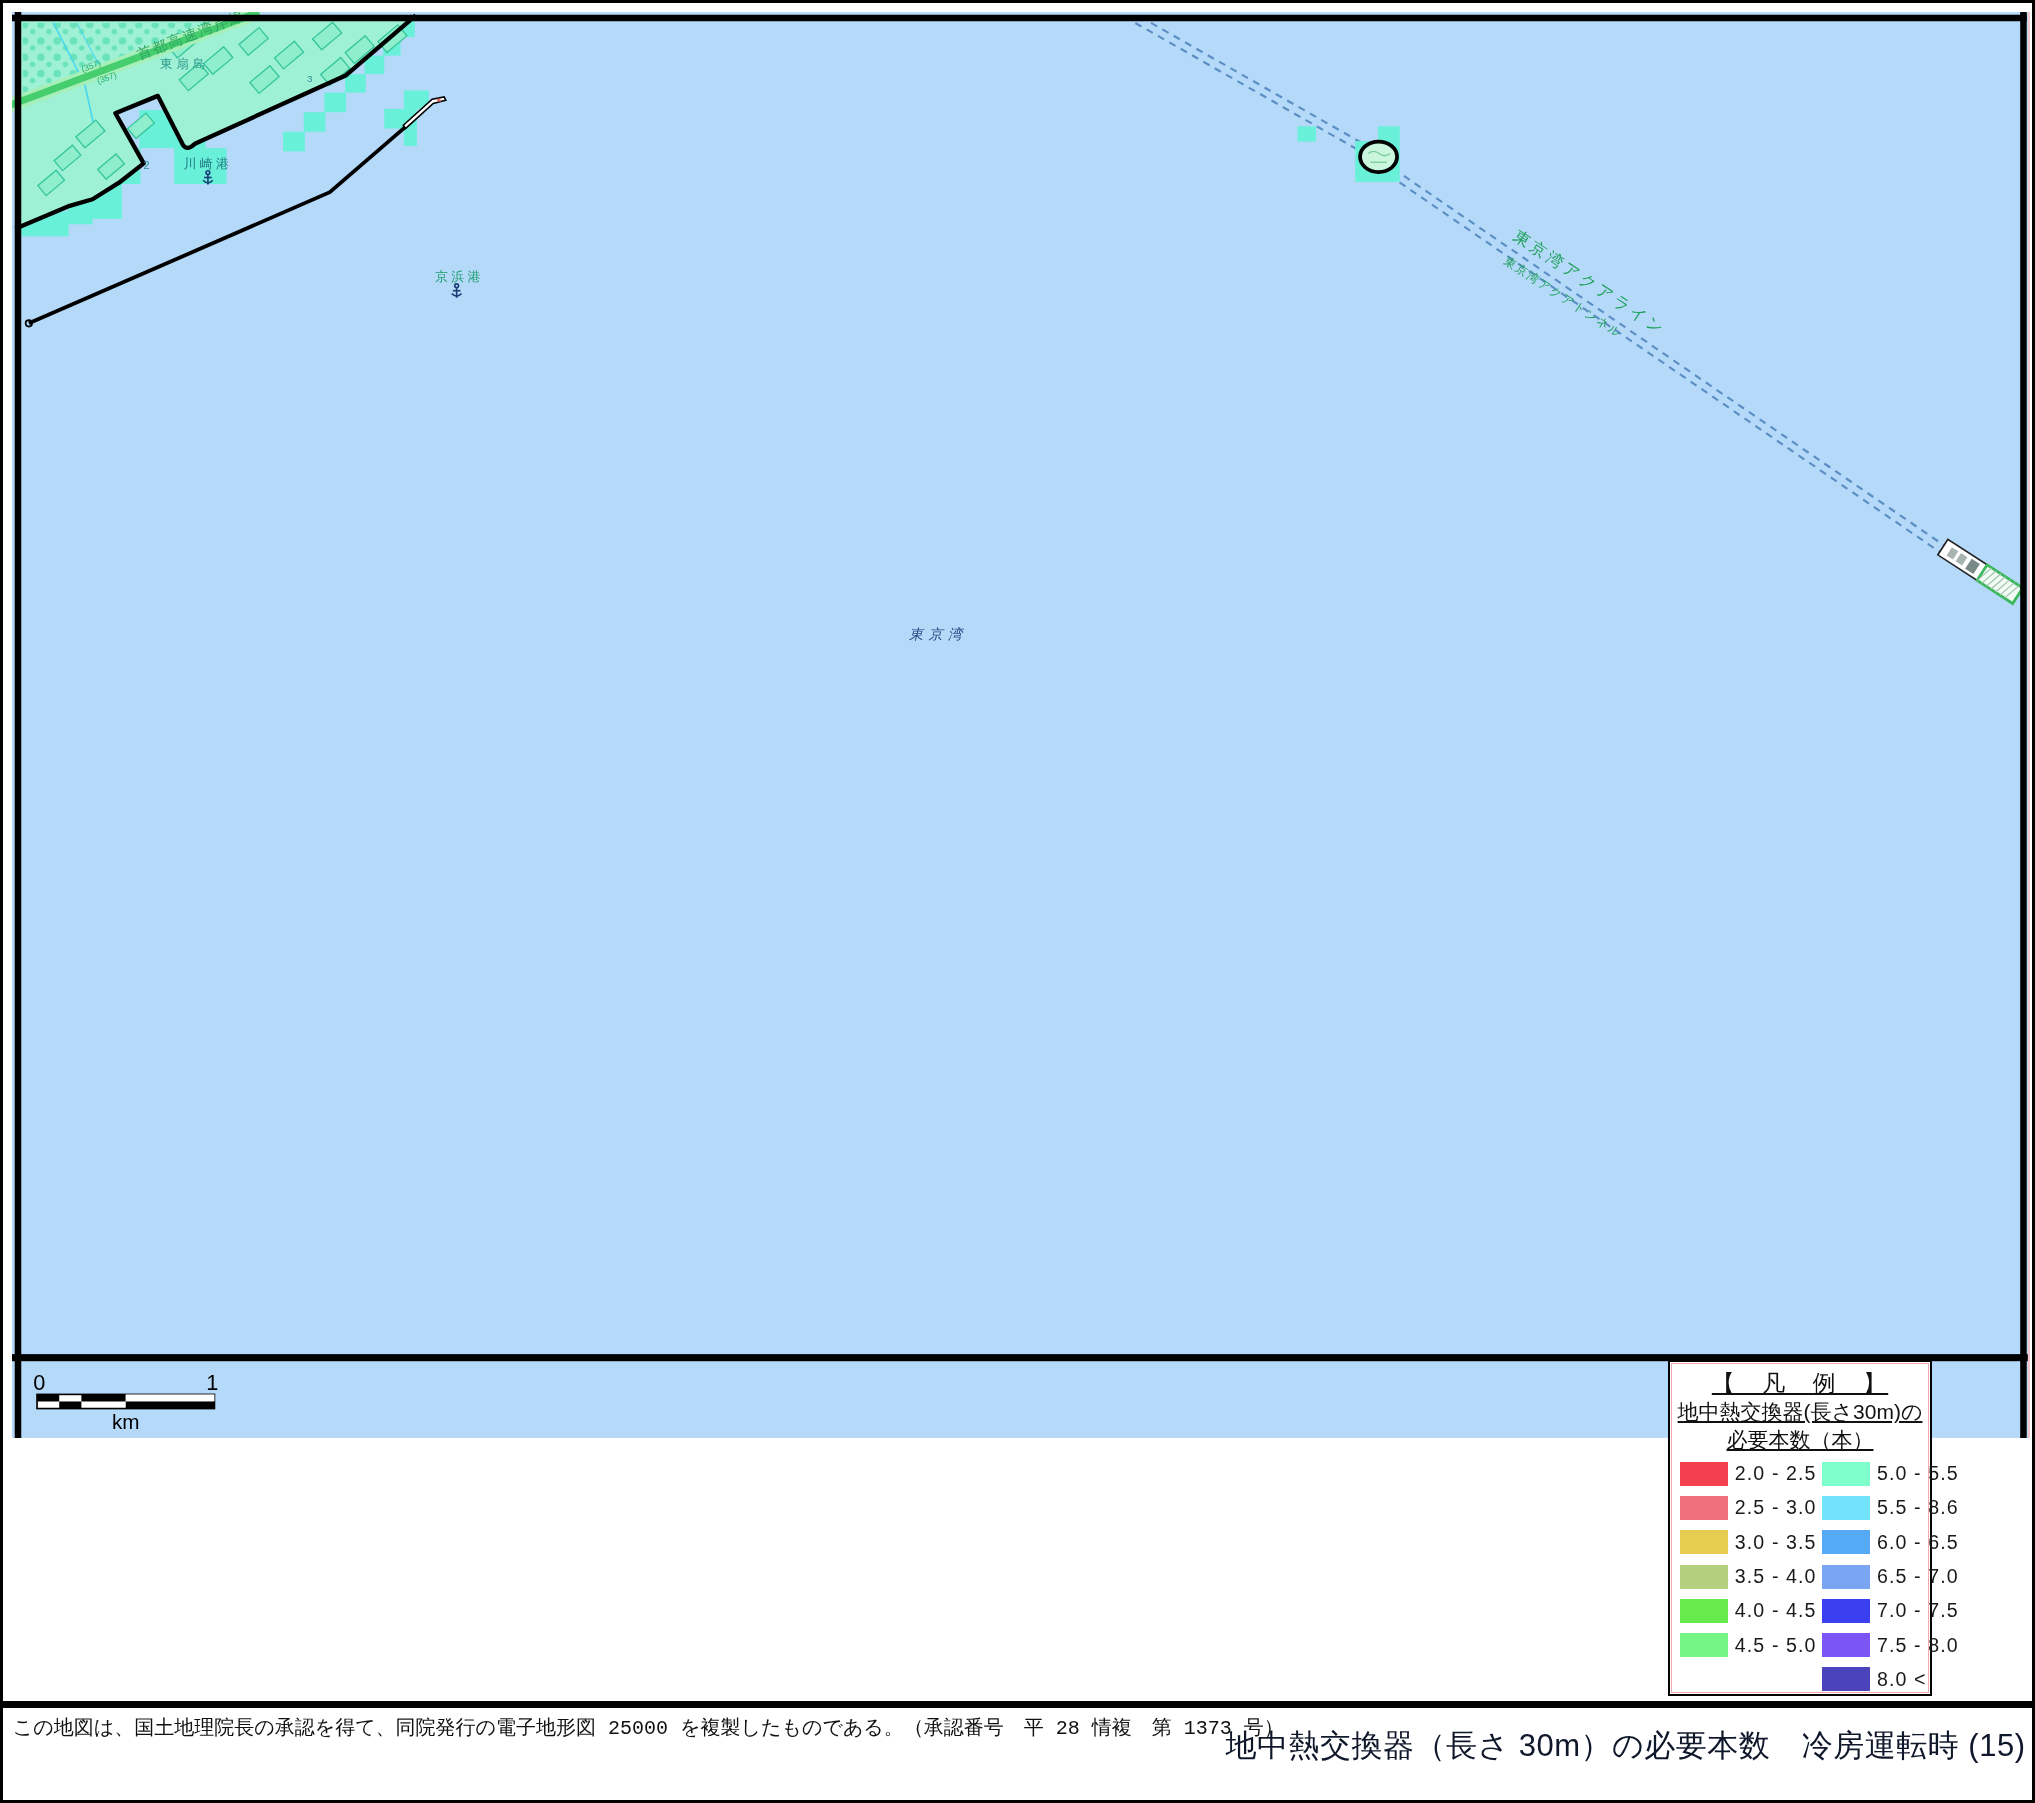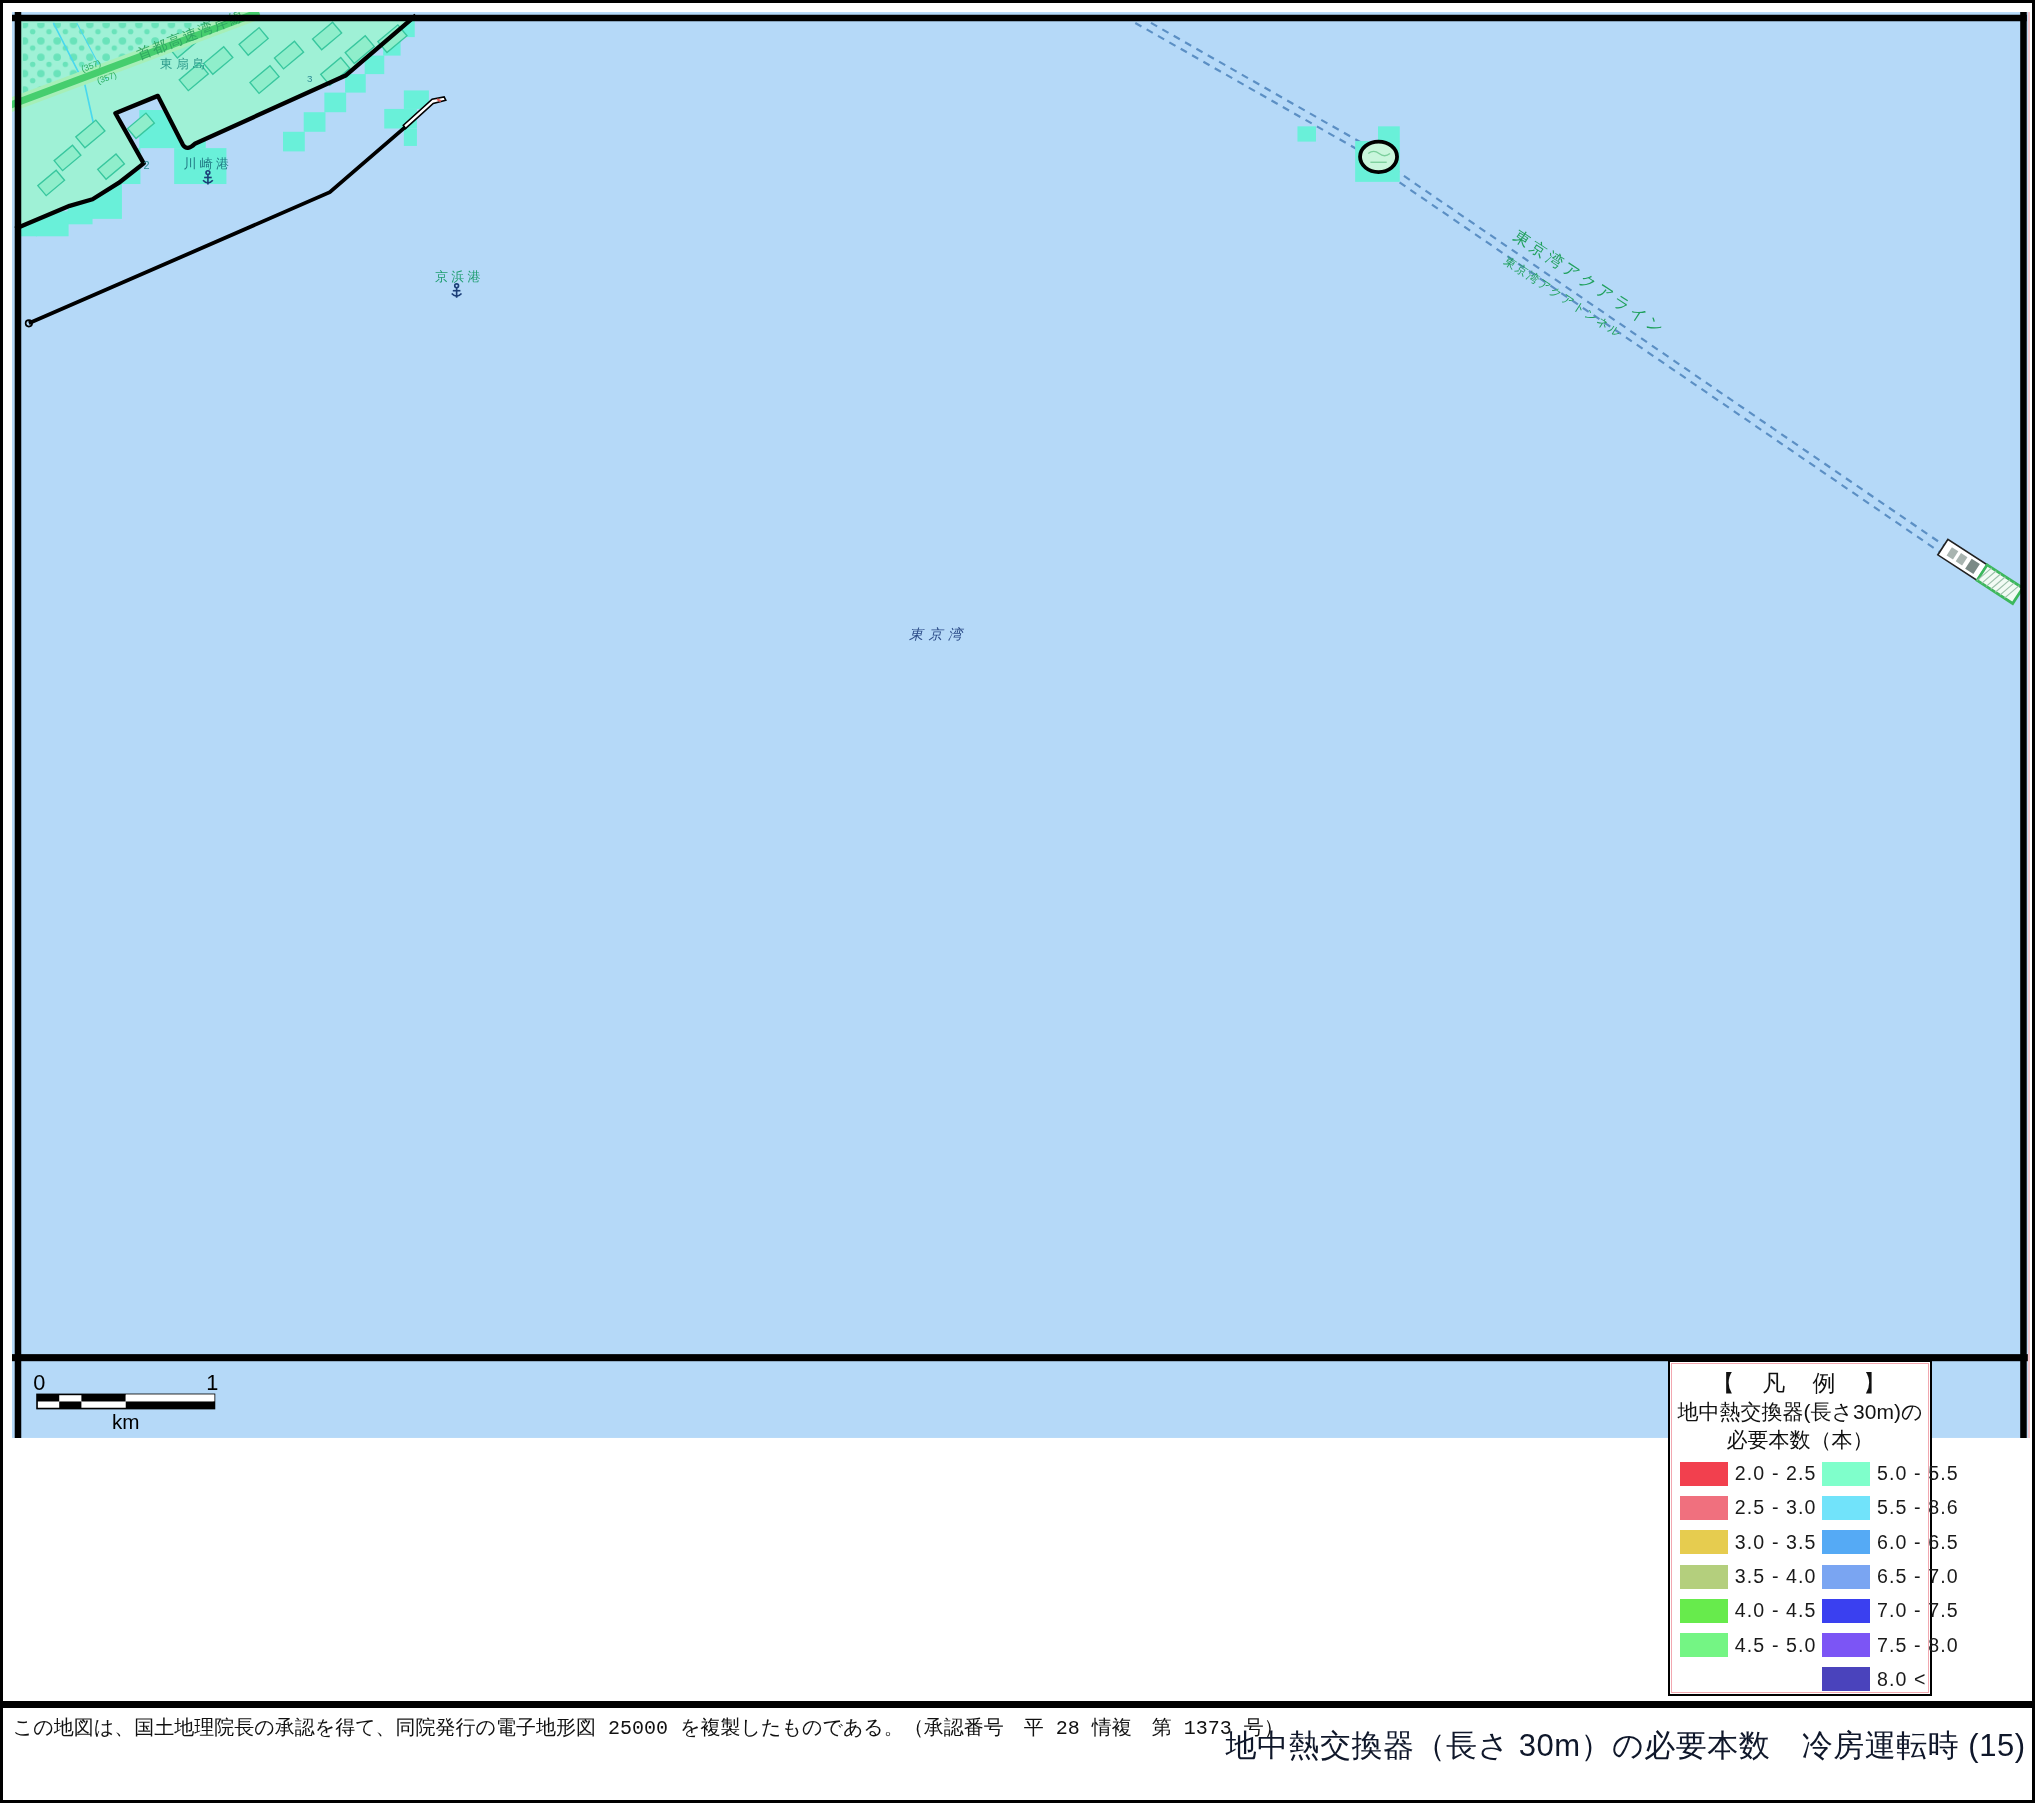--- a/index.html
+++ b/index.html
@@ -13,21 +13,21 @@
   
   .map-svg{position:absolute; left:8.7px; top:8.7px;}
   
   .legend{
     position:absolute; left:1665px; top:1357px; width:264px; height:336px;
     background:#fff; border:2.7px solid #000; box-sizing:border-box; z-index:30;
   }
   .legend::before{
     content:""; position:absolute; inset:1.1px; border:1.1px solid #F2A8B0; pointer-events:none;
   }
-  .legend-titles{ text-align:center; padding-top:6.5px; line-height:1.3; font-weight:500;}
+  .legend-titles{ text-align:center; padding-top:6.5px; line-height:1.3; font-weight:500;text-decoration:underline;}
   .lg-t1{font-size:23px; letter-spacing:2.2px;}
   .lg-t2{font-size:21px;}
   .lg-t3{font-size:21px;}
   .legend-cols{display:flex; padding:8.7px 5.4px 0 9.8px; gap:5.4px;}
   .lg-col{display:flex; flex-direction:column; gap:10.3px; flex:1;}
   .lg-item{display:flex; align-items:center; gap:7px; height:24px;text-align:center;}
   .swatch{width:48px; height:24px; flex:0 0 auto;}
   .lg-lbl{font-size:19.6px; white-space:nowrap; color:#1a1a1a; letter-spacing:1.1px;}
   
   .footer-divider{position:absolute; left:0; top:1698px; width:2035px; height:7px; background:#000; z-index:40;}

